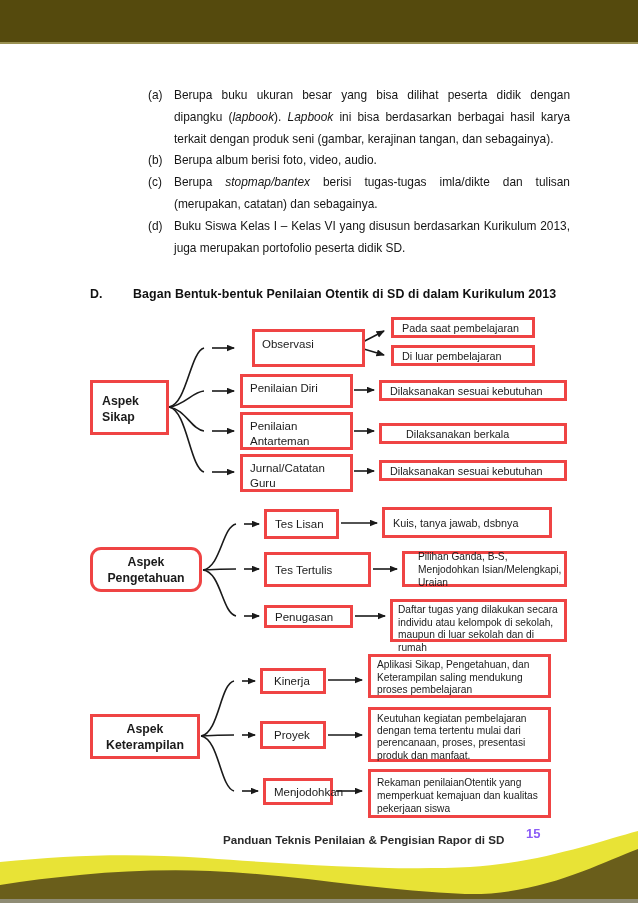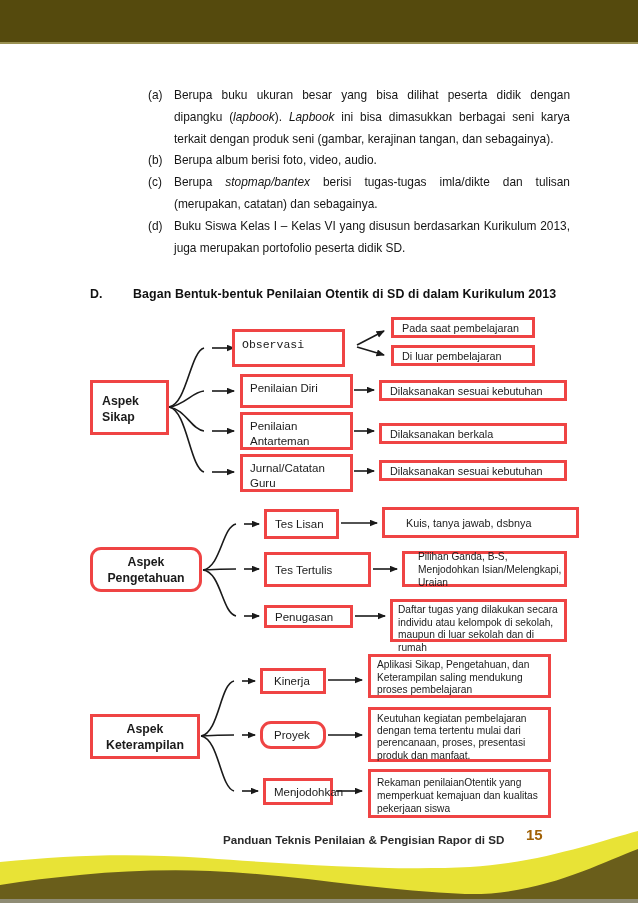--- a/index.html
+++ b/index.html
@@ -18,60 +18,60 @@
   .heading{position:absolute;left:90px;top:287px;width:500px;font-weight:bold;font-size:12.4px;color:#111;}
   .heading .htext{position:absolute;left:43px;top:0;width:440px;letter-spacing:.1px;}
   
   .box{position:absolute;box-sizing:border-box;border:3px solid #ef4444;background:#fff;z-index:2;}
   .src{font-weight:bold;font-size:12.3px;line-height:16px;}
   .m{font-size:11.5px;}
   .d{font-size:10.8px;}
   .s{font-size:10.2px;}
   .vc{display:flex;align-items:center;}
   .b-sikap{left:90px;top:380px;width:79px;height:55px;padding:10px 0 0 9px;}
-  .b-observasi{left:232px;top:329px;width:113px;height:38px;padding:6px 0 9px 7px;font-family:Liberation Mono, monospace;}
+  .b-observasi{left:252px;top:329px;width:113px;height:38px;padding:6px 0 9px 7px;}
   .b-pada{left:391px;top:317px;width:144px;height:21px;padding-left:8px;}
   .b-diluar{left:391px;top:345px;width:144px;height:21px;padding-left:8px;}
   .b-pdiri{left:240px;top:374px;width:113px;height:34px;padding:5px 0 0 7px;}
   .b-dil1{left:379px;top:380px;width:188px;height:21px;padding-left:8px;}
   .b-antar{left:240px;top:412px;width:113px;height:38px;padding:4px 7px 0 7px;line-height:14.5px;}
-  .b-dil2{left:379px;top:423px;width:188px;height:21px;padding-left:8px;}
+  .b-dil2{left:379px;top:423px;width:188px;height:21px;padding-left:24px;}
   .b-jurnal{left:240px;top:454px;width:113px;height:38px;padding:4px 7px 0 7px;line-height:14.5px;}
   .b-dil3{left:379px;top:460px;width:188px;height:21px;padding-left:8px;}
   .b-peng{left:90px;top:547px;width:112px;height:45px;flex-direction:column;justify-content:center;text-align:center;border-radius:11px;}
   .b-tlisan{left:264px;top:509px;width:75px;height:30px;padding-left:8px;}
-  .b-kuis{left:382px;top:507px;width:197px;height:31px;padding-left:21px;}
+  .b-kuis{left:382px;top:507px;width:170px;height:31px;padding-left:8px;}
   .b-ttert{left:264px;top:552px;width:107px;height:35px;padding-left:8px;}
   .b-pilihan{left:402px;top:551px;width:165px;height:36px;padding-left:13px;line-height:13px;}
   .b-penug{left:264px;top:605px;width:89px;height:23px;padding-left:8px;}
   .b-daftar{left:390px;top:599px;width:177px;height:43px;padding:2px 5px;line-height:12.6px;}
   .b-ketr{left:90px;top:714px;width:110px;height:45px;flex-direction:column;justify-content:center;text-align:center;}
   .b-kinerja{left:260px;top:668px;width:66px;height:26px;padding-left:11px;}
   .b-aplikasi{left:368px;top:654px;width:183px;height:44px;padding:2px 6px;line-height:12.6px;}
-  .b-proyek{left:260px;top:721px;width:66px;height:28px;padding-left:11px;border-radius:11px;}
+  .b-proyek{left:260px;top:721px;width:66px;height:28px;padding-left:11px;}
   .b-keutuhan{left:368px;top:707px;width:183px;height:55px;padding:3px 6px;line-height:12.2px;}
   .b-porto{left:263px;top:778px;width:70px;height:27px;padding-left:8px;}
   .b-rekaman{left:368px;top:769px;width:183px;height:49px;padding:4px 6px;line-height:13px;}
   
   .connectors{position:absolute;left:0;top:0;z-index:1;pointer-events:none;}
   
   .footer-title{position:absolute;left:223px;top:833px;font-size:11.6px;font-weight:bold;color:#2b2b2b;z-index:3;}
-  .footer-page{position:absolute;left:526px;top:826px;font-size:15px;font-weight:bold;color:#a16207;z-index:3;}
+  .footer-page{position:absolute;left:526px;top:826px;font-size:13px;font-weight:bold;color:#8b5cf6;z-index:3;}
   .waves{position:absolute;left:0;top:828px;z-index:1;}
 </style>
 </head>
 <body>
 
 <div class="page">
 
   <div class="topbar"></div>
 
   <div class="body-block">
     <div class="bl j"><span class="marker">(a)</span><span>Berupa buku ukuran besar yang bisa dilihat peserta didik dengan</span></div>
-    <div class="bl j"><span>dipangku (</span><em>lapbook</em><span>). </span><em>Lapbook</em><span> ini bisa dimasukkan berbagai seni karya</span></div>
+    <div class="bl j"><span>dipangku (</span><em>lapbook</em><span>). </span><em>Lapbook</em><span> ini bisa berdasarkan berbagai hasil karya</span></div>
     <div class="bl"><span>terkait dengan produk seni (gambar, kerajinan tangan, dan sebagainya).</span></div>
     <div class="bl"><span class="marker">(b)</span><span>Berupa album berisi foto, video, audio.</span></div>
     <div class="bl j"><span class="marker">(c)</span><span>Berupa </span><em>stopmap/bantex</em><span> berisi tugas-tugas imla/dikte dan tulisan</span></div>
     <div class="bl"><span>(merupakan, catatan) dan sebagainya.</span></div>
     <div class="bl j"><span class="marker">(d)</span><span>Buku Siswa Kelas I – Kelas VI yang disusun berdasarkan Kurikulum 2013,</span></div>
     <div class="bl"><span>juga merupakan portofolio peserta didik SD.</span></div>
   </div>
 
   <div class="heading">
     <span class="hlabel">D.</span>

